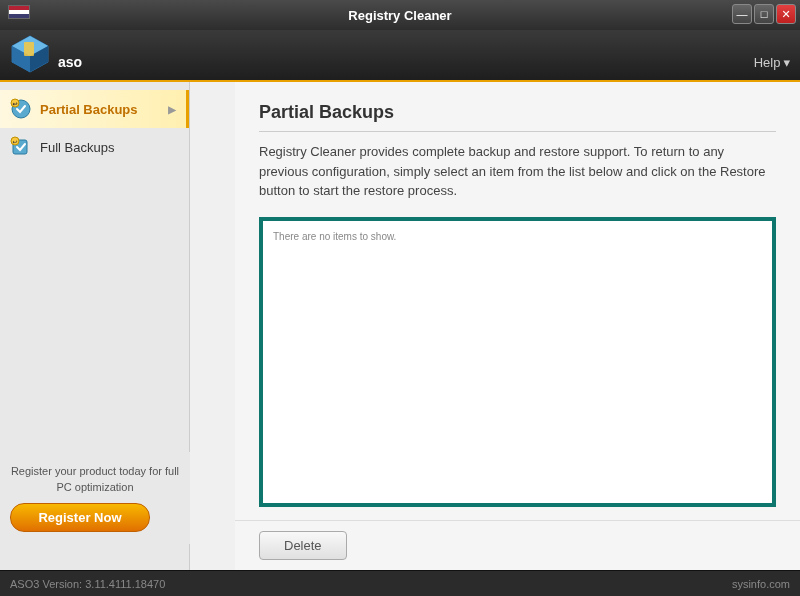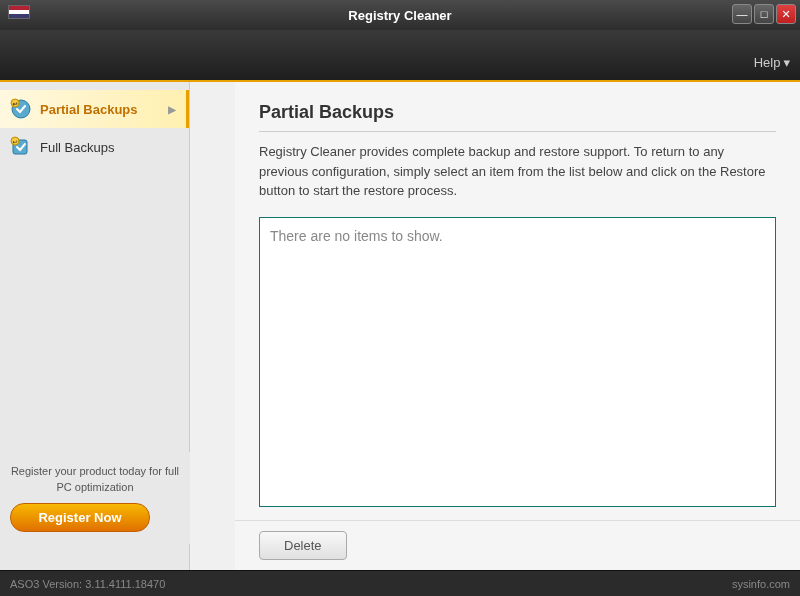--- a/index.html
+++ b/index.html
@@ -173,25 +173,25 @@
       border-bottom: 1px solid #ccc;
     }
     .content-description {
       font-size: 13px;
       color: #444;
       line-height: 1.5;
       margin-bottom: 16px;
     }
     .items-list {
       background: #fff;
-      border: 1px solid #0f766e;
+      border: 4px solid #0f766e;
       min-height: 290px;
       padding: 10px;
       color: #888;
-      font-size: 14px;
+      font-size: 10px;
     }
 
     
     .bottom-bar {
       background: #2b2b2b;
       height: 26px;
       display: flex;
       align-items: center;
       justify-content: space-between;
       padding: 0 10px;
@@ -267,20 +267,31 @@
   <div class="title-bar-flag"></div>
   <span class="title-bar-text">Registry Cleaner</span>
   <div class="title-bar-controls">
     <div class="tb-btn minimize">—</div>
     <div class="tb-btn maximize">□</div>
     <div class="tb-btn close">✕</div>
   </div>
 </div>
 
 <div class="nav-bar">
+  <div class="logo-area">
+
+    <svg class="logo-cube" viewBox="0 0 40 40">
+      <polygon points="20,2 38,12 38,28 20,38 2,28 2,12" fill="#4a9fd4" stroke="#2a6fa8" stroke-width="1"></polygon>
+      <polygon points="20,2 38,12 20,22 2,12" fill="#6ab8e8"></polygon>
+      <polygon points="2,12 20,22 20,38 2,28" fill="#2a6fa8"></polygon>
+      <polygon points="38,12 20,22 20,38 38,28" fill="#1a5080"></polygon>
+      <rect x="14" y="8" width="10" height="14" fill="#f8c840" opacity="0.85" rx="1"></rect>
+    </svg>
+    <span class="logo-text">aso</span>
+  </div>
   <div class="nav-help">
     <span>Help</span>
     <span>▾</span>
   </div>
 </div>
 
 <div style="display:flex; height: calc(596px - 30px - 52px - 26px); background: #f0f0f0; position: relative; gap: 45px;">
 
   <div class="sidebar" style="position:relative;">
     <div class="sidebar-item active">

